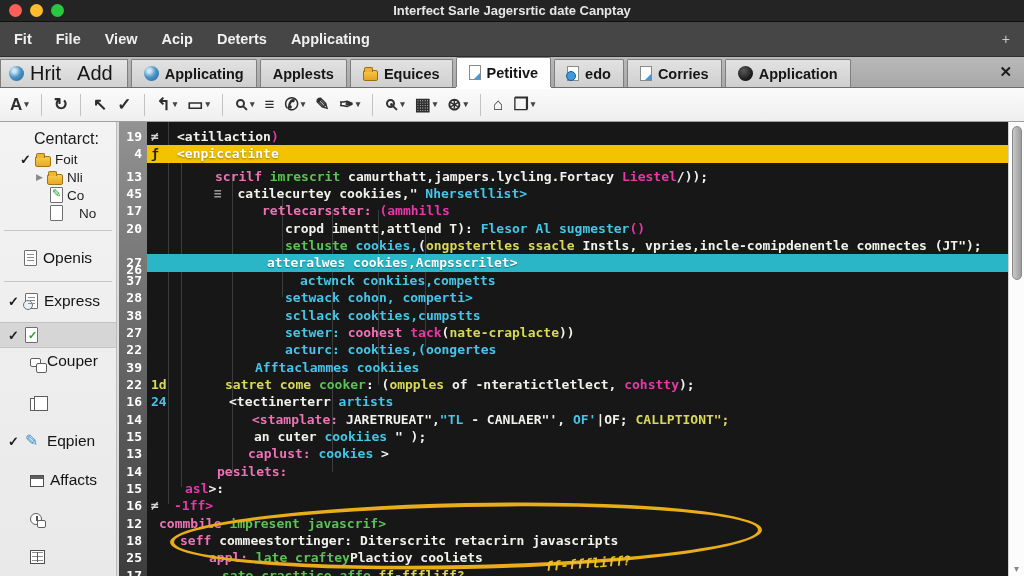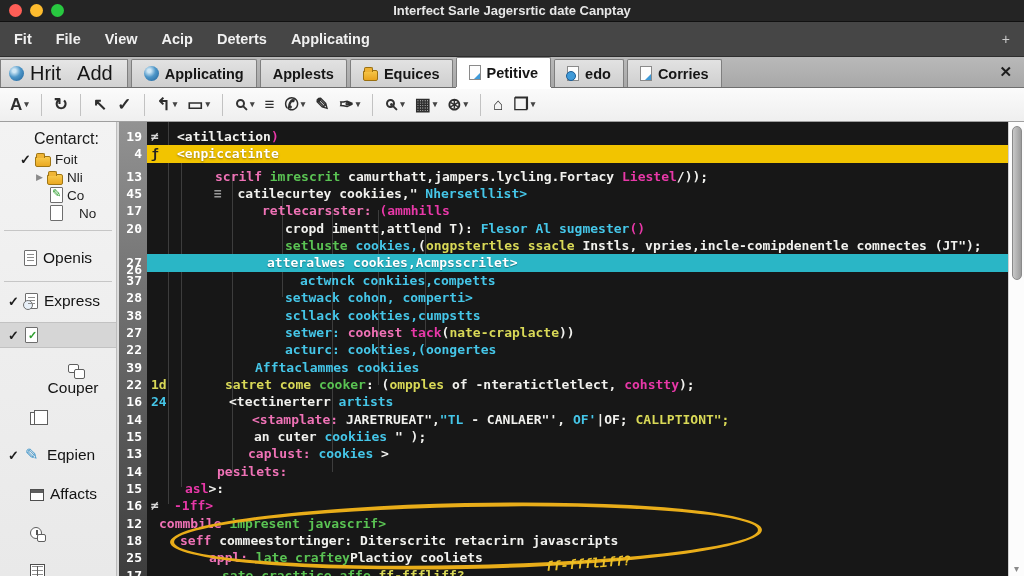--- a/index.html
+++ b/index.html
@@ -143,20 +143,24 @@
         <span>Petitive</span>
       </div>
       <div class="tab">
         <span class="ti ti-doc-badge"></span>
         <span>edo</span>
       </div>
       <div class="tab">
         <span class="ti ti-doc"></span>
         <span>Corries</span>
       </div>
+      <div class="tab">
+        <span class="ti ti-sphere"></span>
+        <span>Application</span>
+      </div>
       <span class="tab-close">✕</span>
     </div>
 
   <div class="icontoolbar">
 
   <span class="tbtn">
         <span>A</span>
         <span class="dd">▾</span>
       </span>
       <div class="tsep"></div>
@@ -253,21 +257,21 @@
           <div class="sdivider" style="margin-top: 10px;"></div>
           <div class="srow" style="margin-top: 6px; padding-left: 8px;">
             <span class="si-check">✓</span>
             <span class="si si-doc-badge"></span>
             <span>Express</span>
           </div>
           <div class="srow selected" style="margin-top: 8px; padding-left: 8px;">
             <span class="si-check">✓</span>
             <span class="si si-doc-check"></span>
           </div>
-          <div class="srow" style="margin-top: 14px; padding-left: 30px; flex-direction: column;">
+          <div class="srow" style="margin-top: 0; padding-left: 30px;">
             <span class="si si-boxes"></span>
             <span>Couper</span>
           </div>
           <div class="srow" style="margin-top: 16px; padding-left: 30px;">
             <span class="si si-folders"></span>
           </div>
           <div class="srow" style="margin-top: 12px; padding-left: 8px;">
             <span class="si-check">✓</span>
             <span class="si si-pen">✎</span>
             <span>Eqpien</span>

